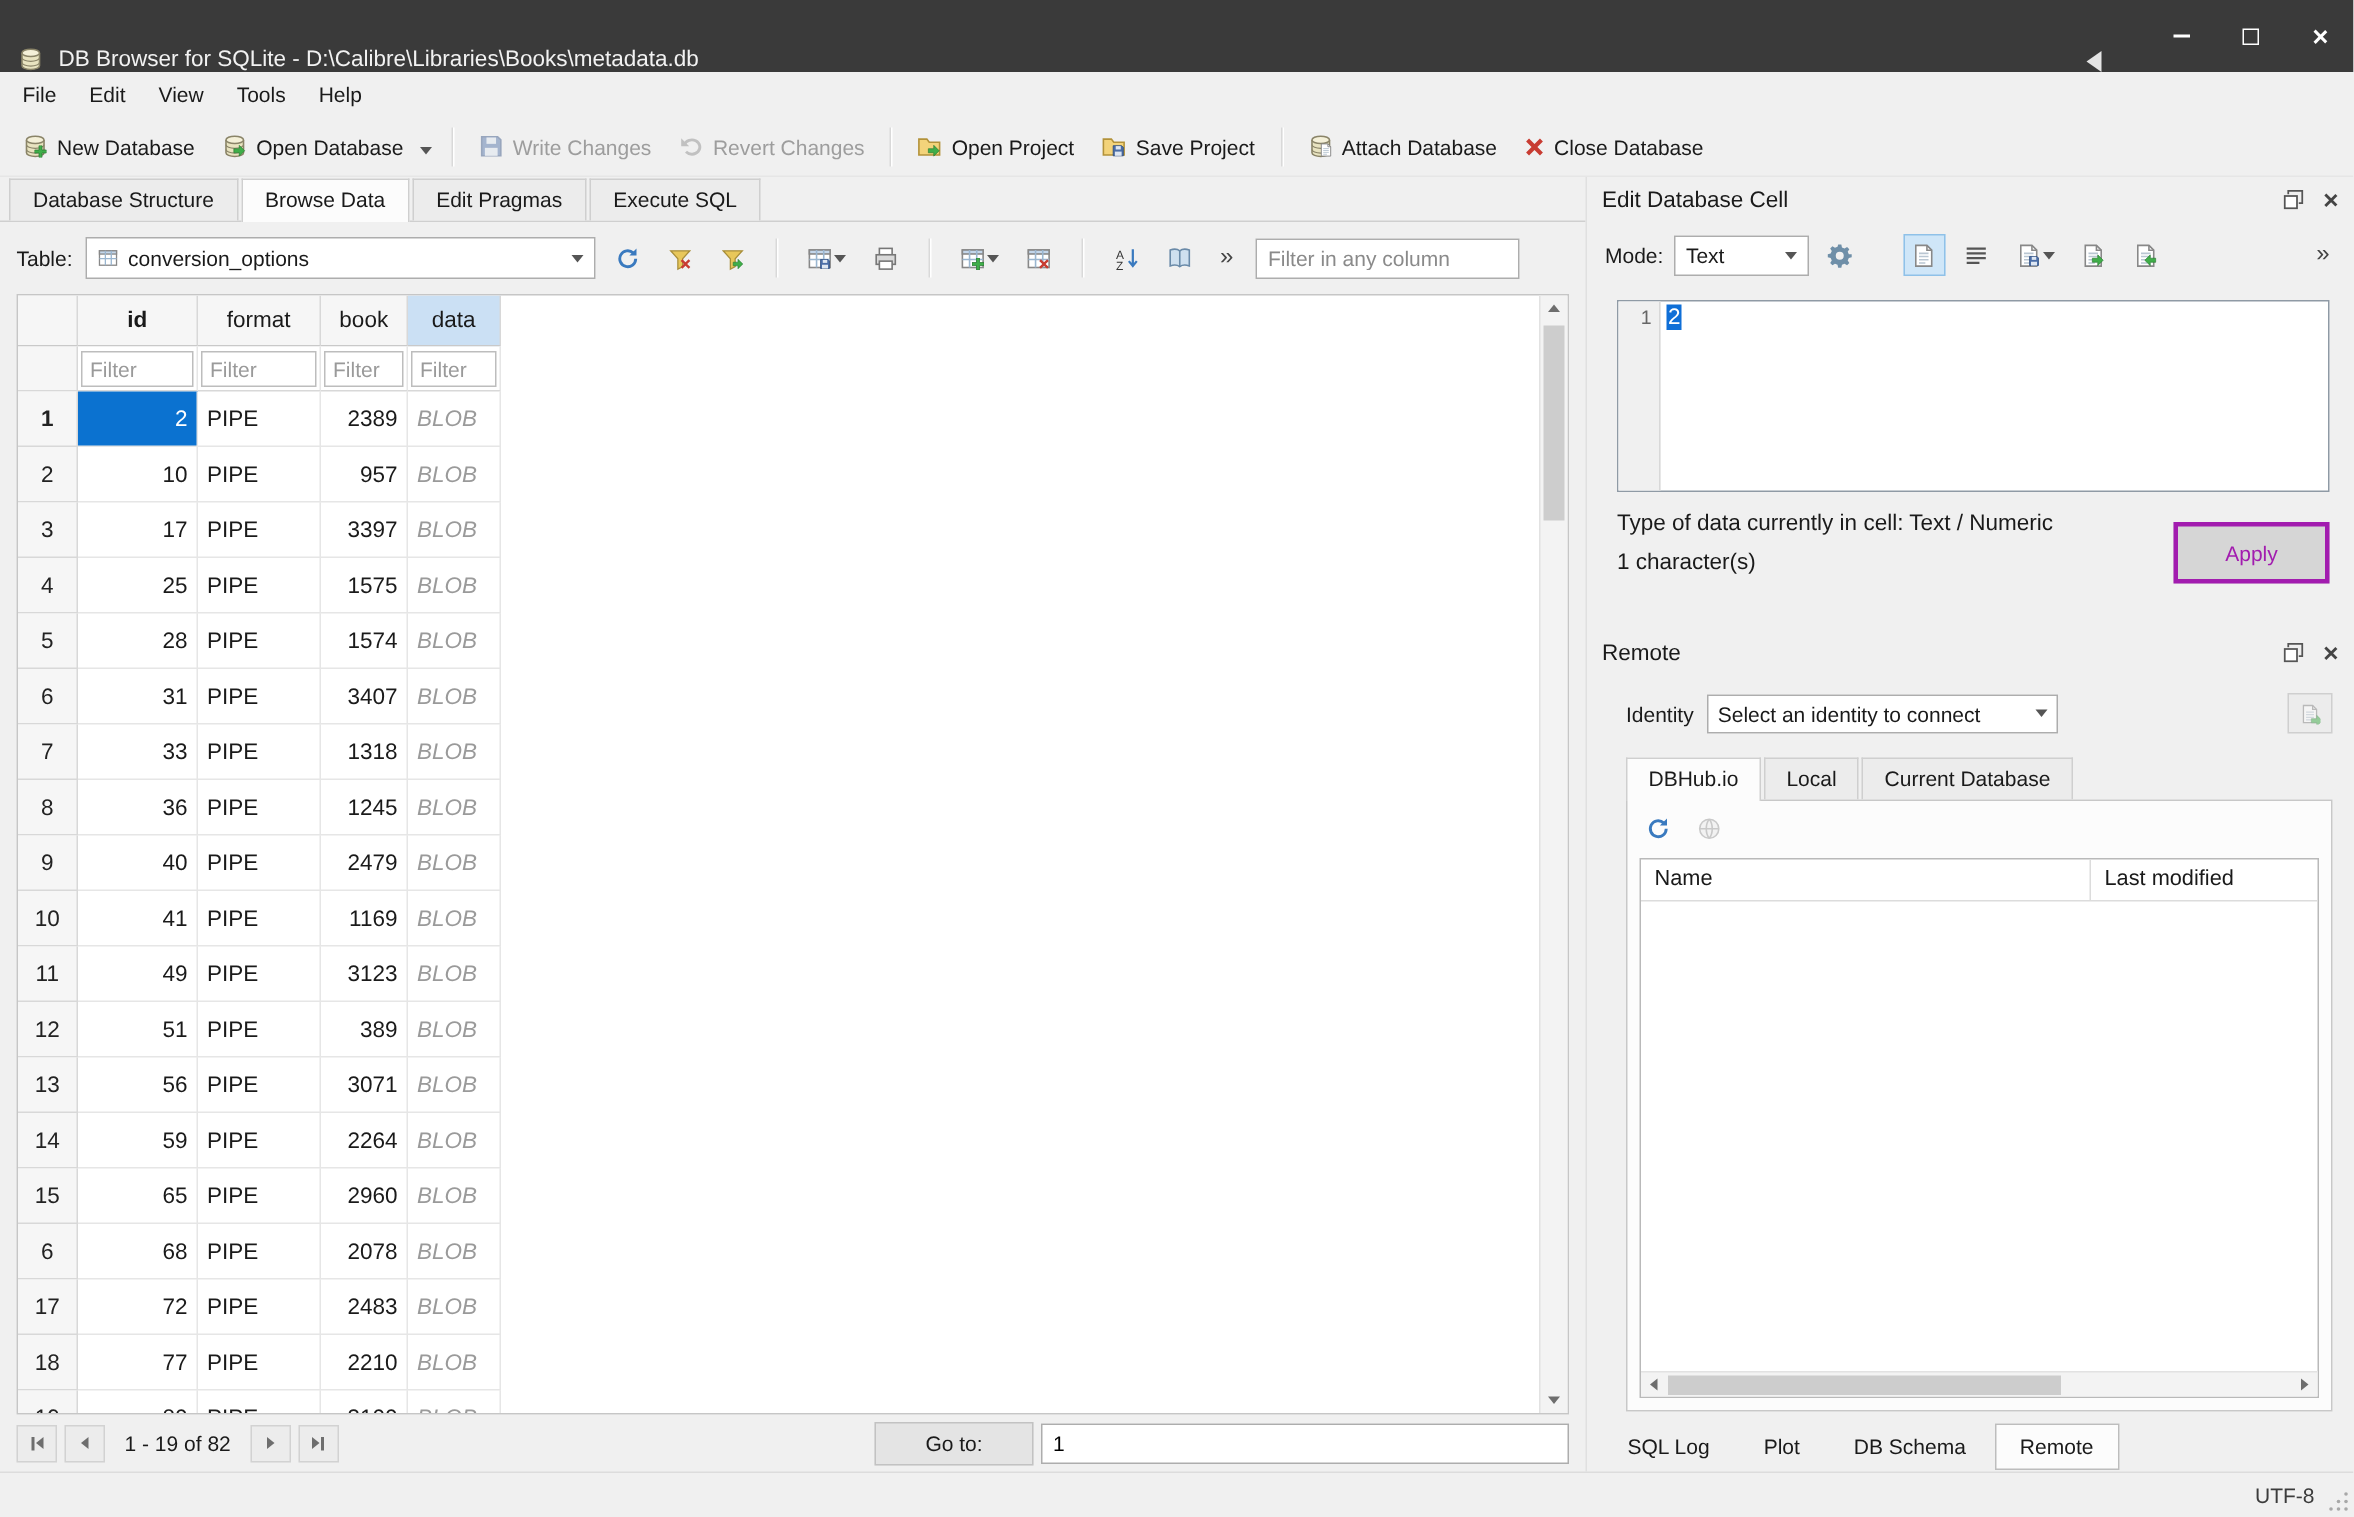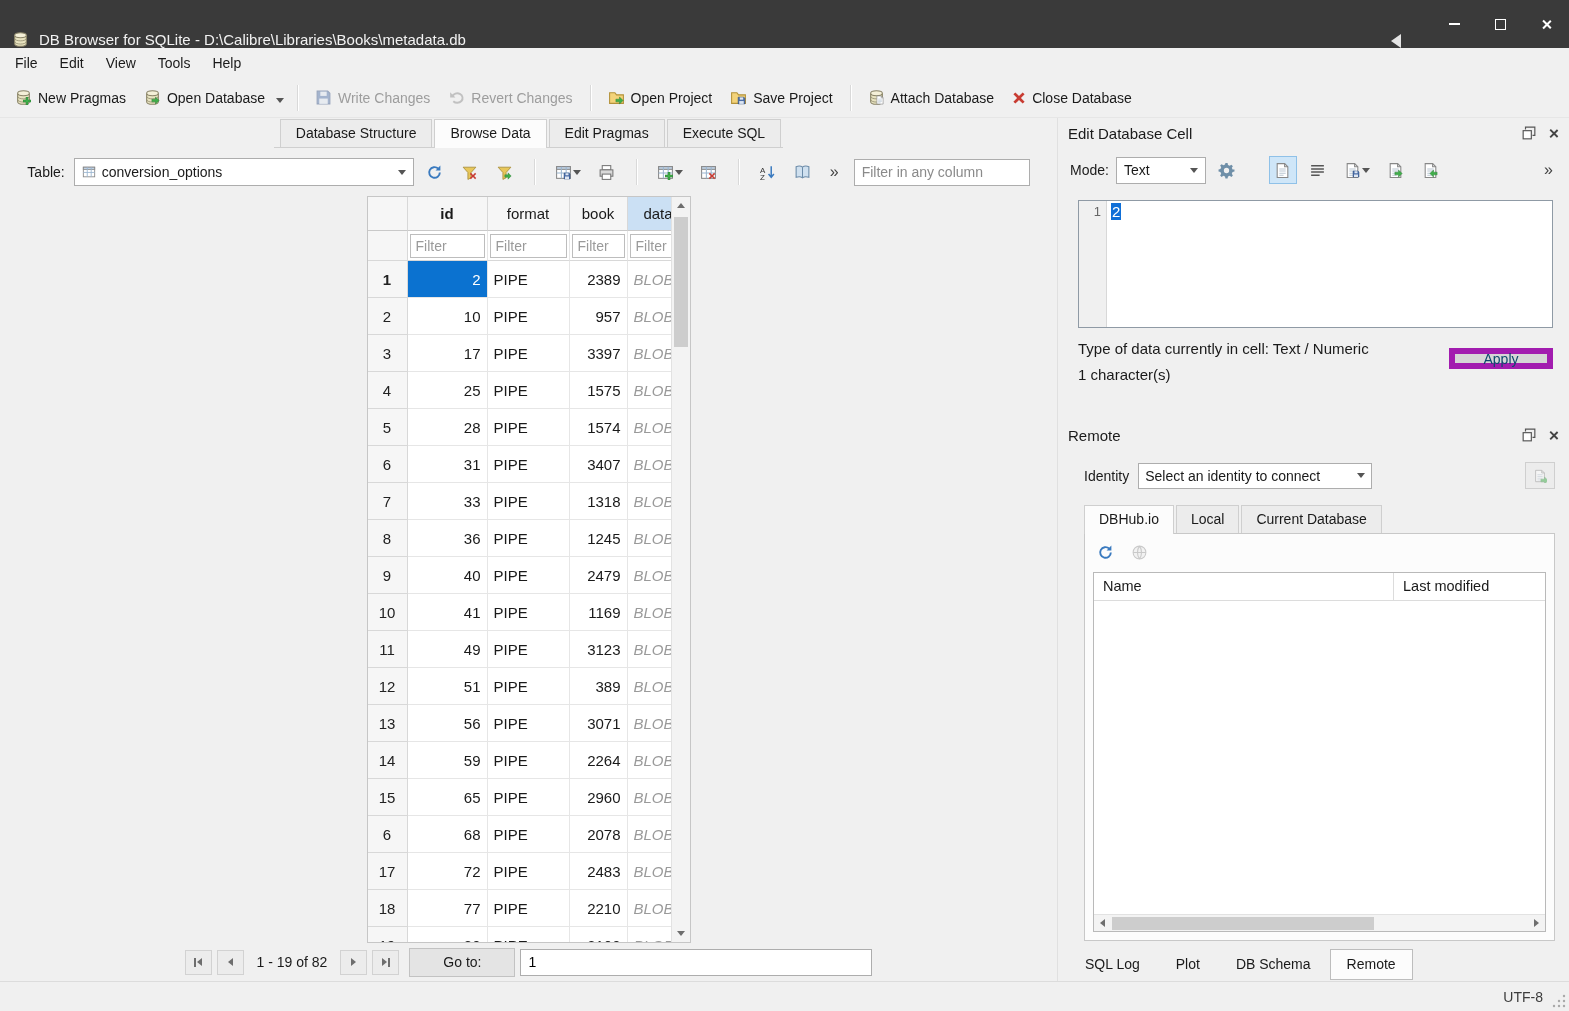--- a/index.html
+++ b/index.html
@@ -28,21 +28,21 @@
   .toolbar { height:40px; display:flex; align-items:center; padding-left:6px; flex:none; border-bottom:1px solid #e6e6e6; }
   .tbtn { display:flex; align-items:center; gap:6px; padding:7px 9px; white-space:nowrap; }
   .tbtn.disabled { color:#9d9d9d; }
   .tbtn.disabled svg { opacity:.45; }
   .tb-caret { padding:7px 5px 7px 2px; }
   .tb-sep { width:1px; height:26px; background:#d9d9d9; margin:0 8px; box-shadow:1px 0 0 #fff; }
   .tri-d { width:0;height:0;border-left:4px solid transparent;border-right:4px solid transparent;border-top:5px solid #555; display:inline-block; }
 
   
   .main { flex:1; display:flex; min-height:0; }
-  .left-panel { width:1057px; flex:none; display:flex; flex-direction:column; min-height:0;align-items:center; }
+  .left-panel { width:1057px; flex:none; display:flex; flex-direction:column; min-height:0; }
   .right-panel { flex:1; display:flex; flex-direction:column; min-height:0; border-left:1px solid #e0e0e0; }
 
   
   .tabs-row { height:30px; display:flex; align-items:flex-end; padding-left:6px; flex:none; border-bottom:1px solid #cfcfcf; }
   .tab { padding:5px 15px 6px; border:1px solid #cfcfcf; border-bottom:none; background:#ececec; margin-right:2px; font-size:14px; position:relative; }
   .tab.active { background:#fcfcfc; top:1px; padding-bottom:7px; }
 
   
   .controls { height:48px; display:flex; align-items:center; padding:0 11px; gap:7px; flex:none; }
   .ctl-label { margin-right:2px; }
@@ -105,21 +105,21 @@
   .mode-select .grow { flex:1; }
   .mode-row .grow { flex:1; }
 
   .cell-editor { margin:8px 16px 6px 20px; height:128px; border:1px solid #8f9aa5; background:#fff; display:flex; flex:none; }
   .ce-gutter { width:28px; background:#f0f0f0; border-right:1px solid #d8d8d8; text-align:right; padding:3px 5px 0 0; color:#666; font-size:13px; }
   .ce-body { flex:1; padding:2px 4px; font-size:15px; }
   .ce-sel { background:#0f6fd7; color:#fff; padding:0 1px; }
 
   .cellinfo { padding:6px 16px 12px 20px; font-size:15px; position:relative; flex:none; height:86px; }
   .cellinfo .line2 { margin-top:9px; }
-  .apply-btn { position:absolute; right:16px; top:14px; width:104px; height:21px; background:#d6d6d6; color:#0c4a6e; border:6px solid #a21caf; display:flex; align-items:center; justify-content:center; font-size:14px; }
+  .apply-btn { position:absolute; right:16px; top:14px; width:104px; height:41px; background:#d6d6d6; color:#a21caf; border:3px solid #a21caf; display:flex; align-items:center; justify-content:center; font-size:14px; }
 
   
   .remote-identity { display:flex; align-items:center; gap:9px; padding:12px 14px 4px 26px; flex:none; }
   .identity-select { width:234px; height:26px; border:1px solid #adadad; background:#fff; display:flex; align-items:center; padding:0 6px; gap:6px; font-size:14px; }
   .identity-select .grow { flex:1; }
   .remote-identity .grow { flex:1; }
   .sq-btn { width:30px; height:27px; background:#ececec; border:1px solid #cfcfcf; display:flex; align-items:center; justify-content:center; }
 
   .remote-tabs { display:flex; align-items:flex-end; padding:10px 14px 0 26px; flex:none; height:40px; }
   .rtab { padding:5px 14px 6px; border:1px solid #cfcfcf; border-bottom:none; background:#ececec; margin-right:2px; position:relative; }
@@ -266,21 +266,21 @@
     <span class="menu-item">Tools</span>
     <span class="menu-item">Help</span>
   </div>
 
   <div class="toolbar">
     <div class="tbtn">
       <svg class="ic16">
           <use href="#i-db"></use>
           <use href="#i-plus" x="8" y="8" width="8" height="8"></use>
         </svg>
-      <span>New Pragmas</span>
+      <span>New Database</span>
     </div>
     <div class="tbtn">
       <svg class="ic16">
           <use href="#i-db"></use>
           <use href="#i-garrow" x="7" y="7" width="9" height="9"></use>
         </svg>
       <span>Open Database</span>
     </div>
     <div class="tb-caret"><span class="tri-d"></span></div>
     <div class="tb-sep"></div>

